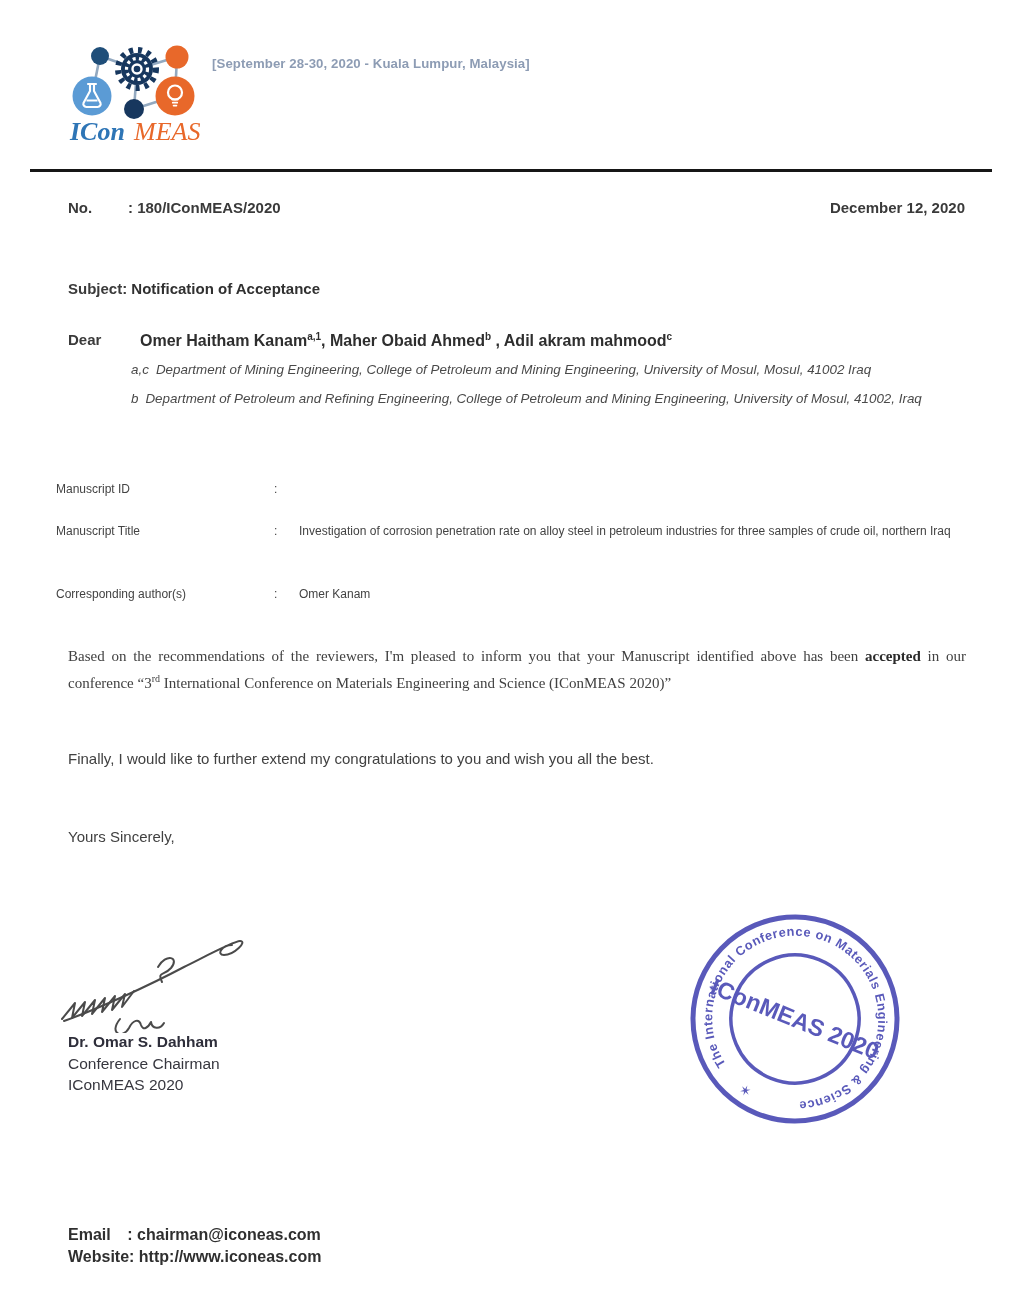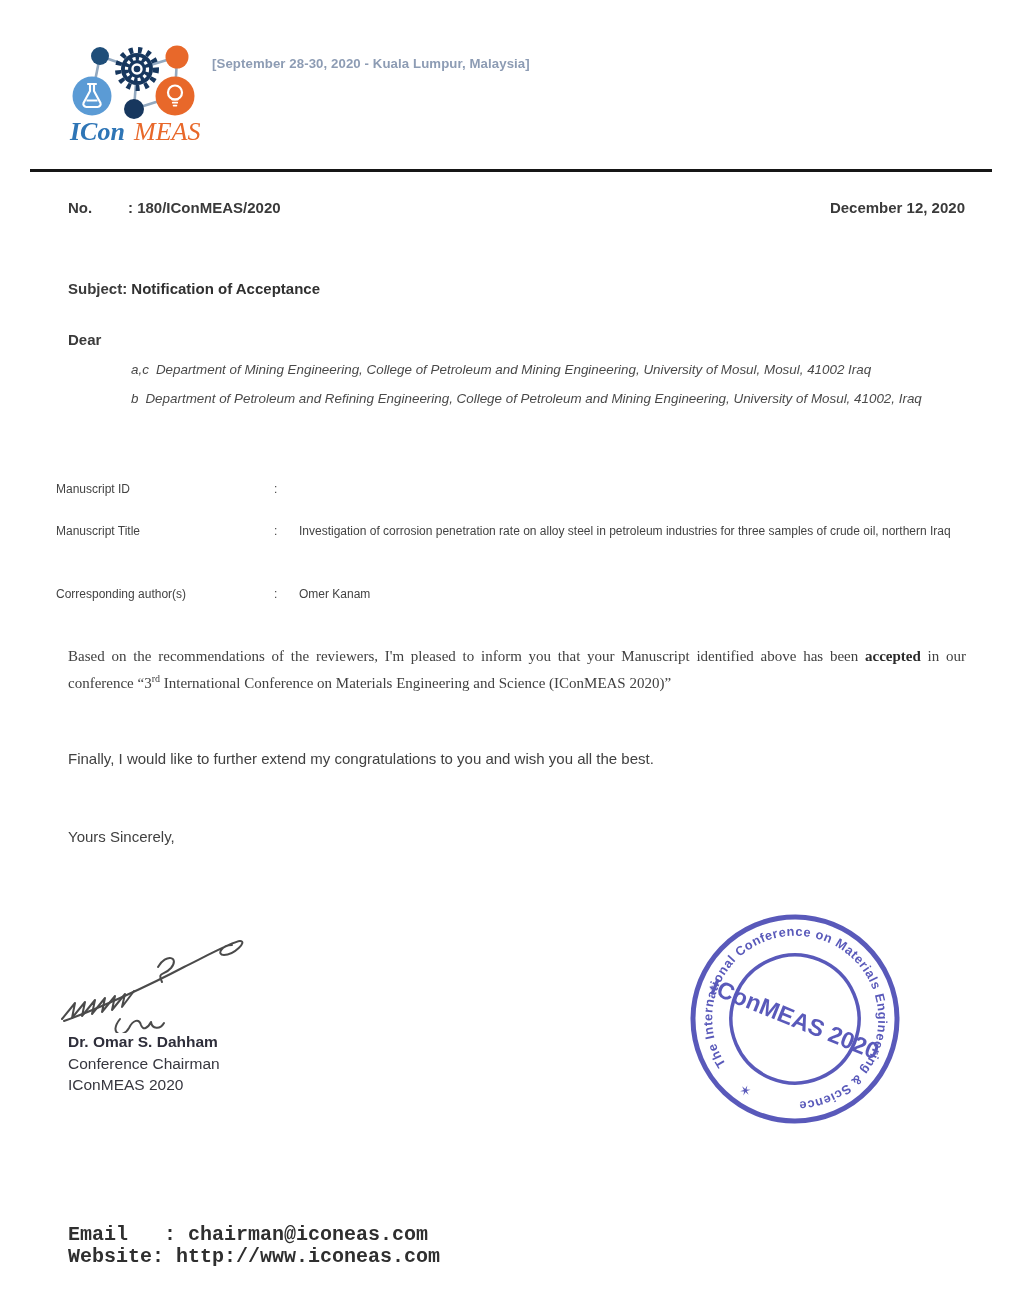--- a/index.html
+++ b/index.html
@@ -65,21 +65,21 @@
 
   
   .signature { top: 915px; left: 58px; width: 200px; height: 118px; }
   .signer { top: 1031px; left: 68px; font-size: 15.5px; line-height: 21.5px; color: #37373f; }
   .signer-name { font-weight: bold; color: #2e2e3a; }
 
   
   .stamp { top: 908px; left: 684px; width: 222px; height: 222px; }
 
   
-  .footer { top: 1224px; left: 68px; font-family: Liberation Mono, monospace; font-size: 20px; font-weight: bold; color: #2f2f2f; line-height: 22px; }
+  .footer { top: 1224px; left: 68px; font-family: Liberation Sans, sans-serif; font-size: 16px; font-weight: bold; color: #2f2f2f; line-height: 22px; }
   .footer-line { display: flex; }
   .f-label { min-width: 46px; }
   .f-sep { white-space: pre; }
 </style>
 </head>
 <body>
 
 <div class="abs logo">
   <svg width="152" height="122" viewBox="0 0 152 122">
 
@@ -134,20 +134,21 @@
   </div>
   <div class="meta-date">December  12, 2020</div>
 </div>
 
 <div class="abs subject">
   <span class="meta-sep">Subject: </span><span class="subject-value">Notification of Acceptance</span>
 </div>
 
 <div class="abs dear-line">
   <span class="dear-word">Dear</span>
+  <span class="author-names"><span>Omer Haitham Kanam</span><sup>a,1</sup><span class="author-sep">, </span><span>Maher Obaid Ahmed</span><sup>b</sup><span class="author-sep"> , </span><span>Adil akram mahmood</span><sup>c</sup></span>
 </div>
 
 <div class="abs affiliations">
   <div class="affil"><span class="affil-marker">a,c</span><span>Department of Mining Engineering, College of Petroleum and Mining Engineering, University of Mosul, Mosul, 41002 Iraq</span></div>
   <div class="affil"><span class="affil-marker">b</span><span>Department of Petroleum and Refining Engineering, College of Petroleum and Mining Engineering, University of Mosul, 41002, Iraq</span></div>
 </div>
 
 <div class="abs ms-row" style="top:479px">
   <span class="ms-label">Manuscript ID</span>
   <span class="ms-colon">:</span>

